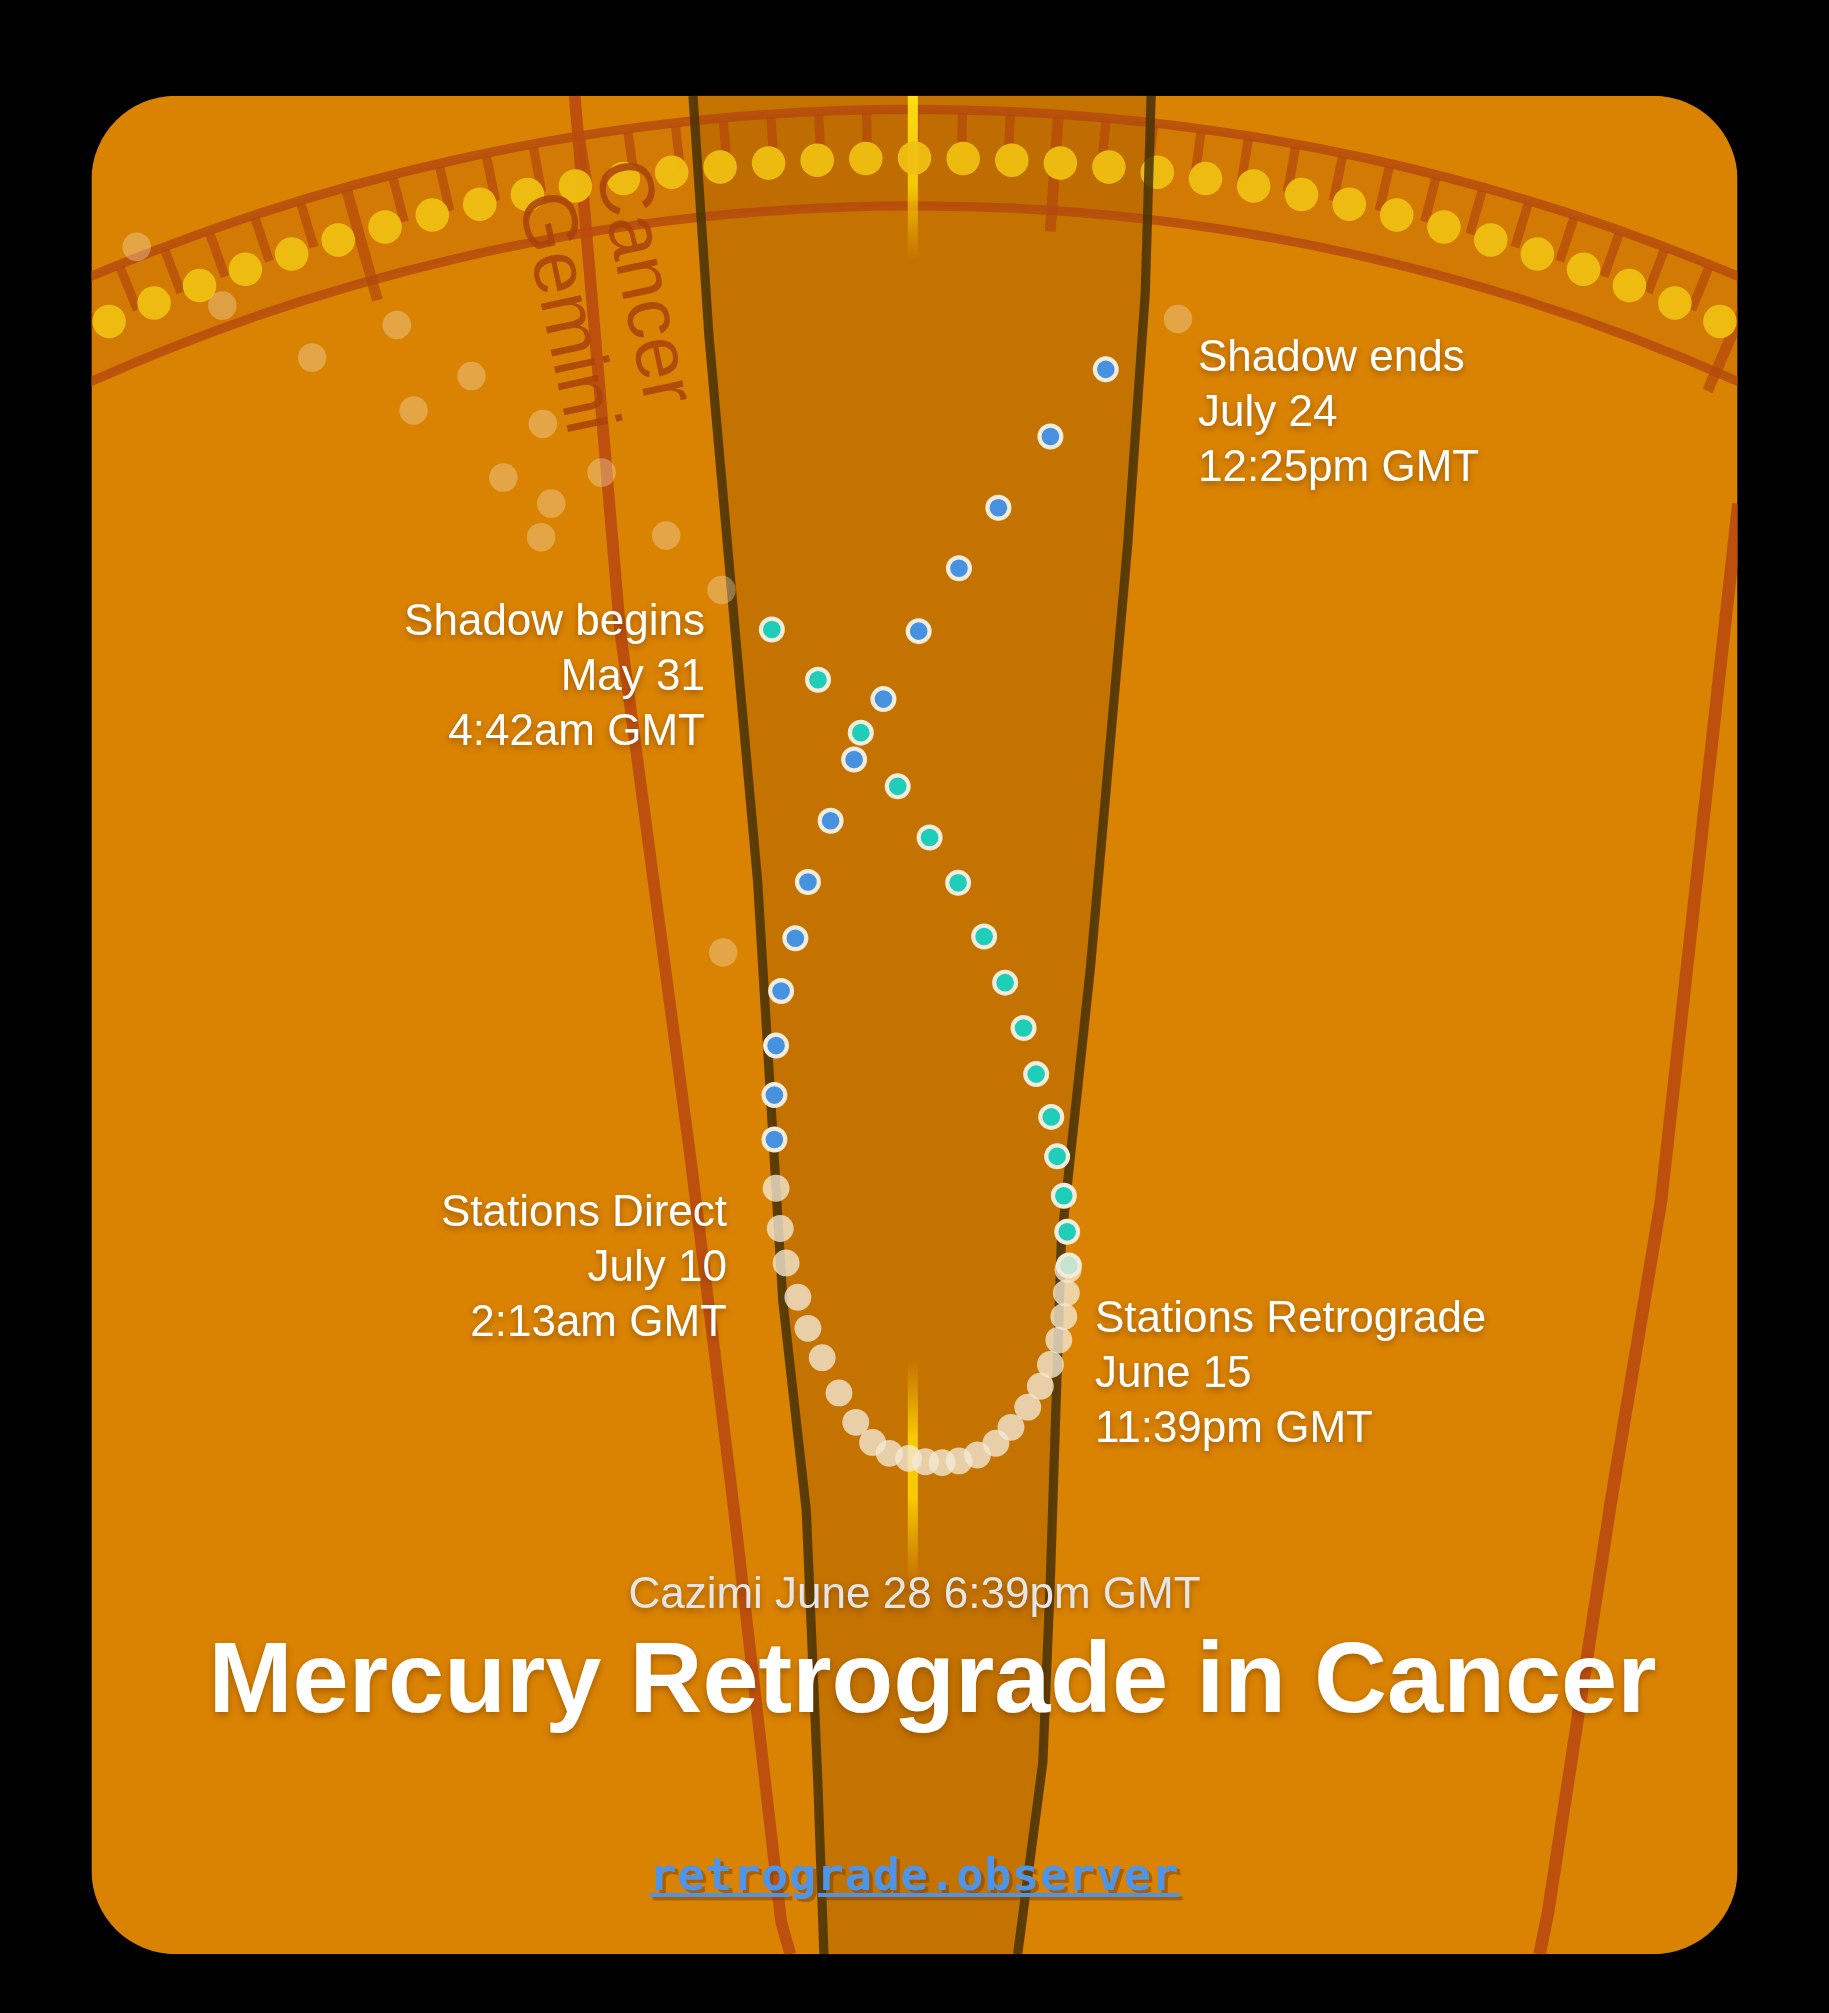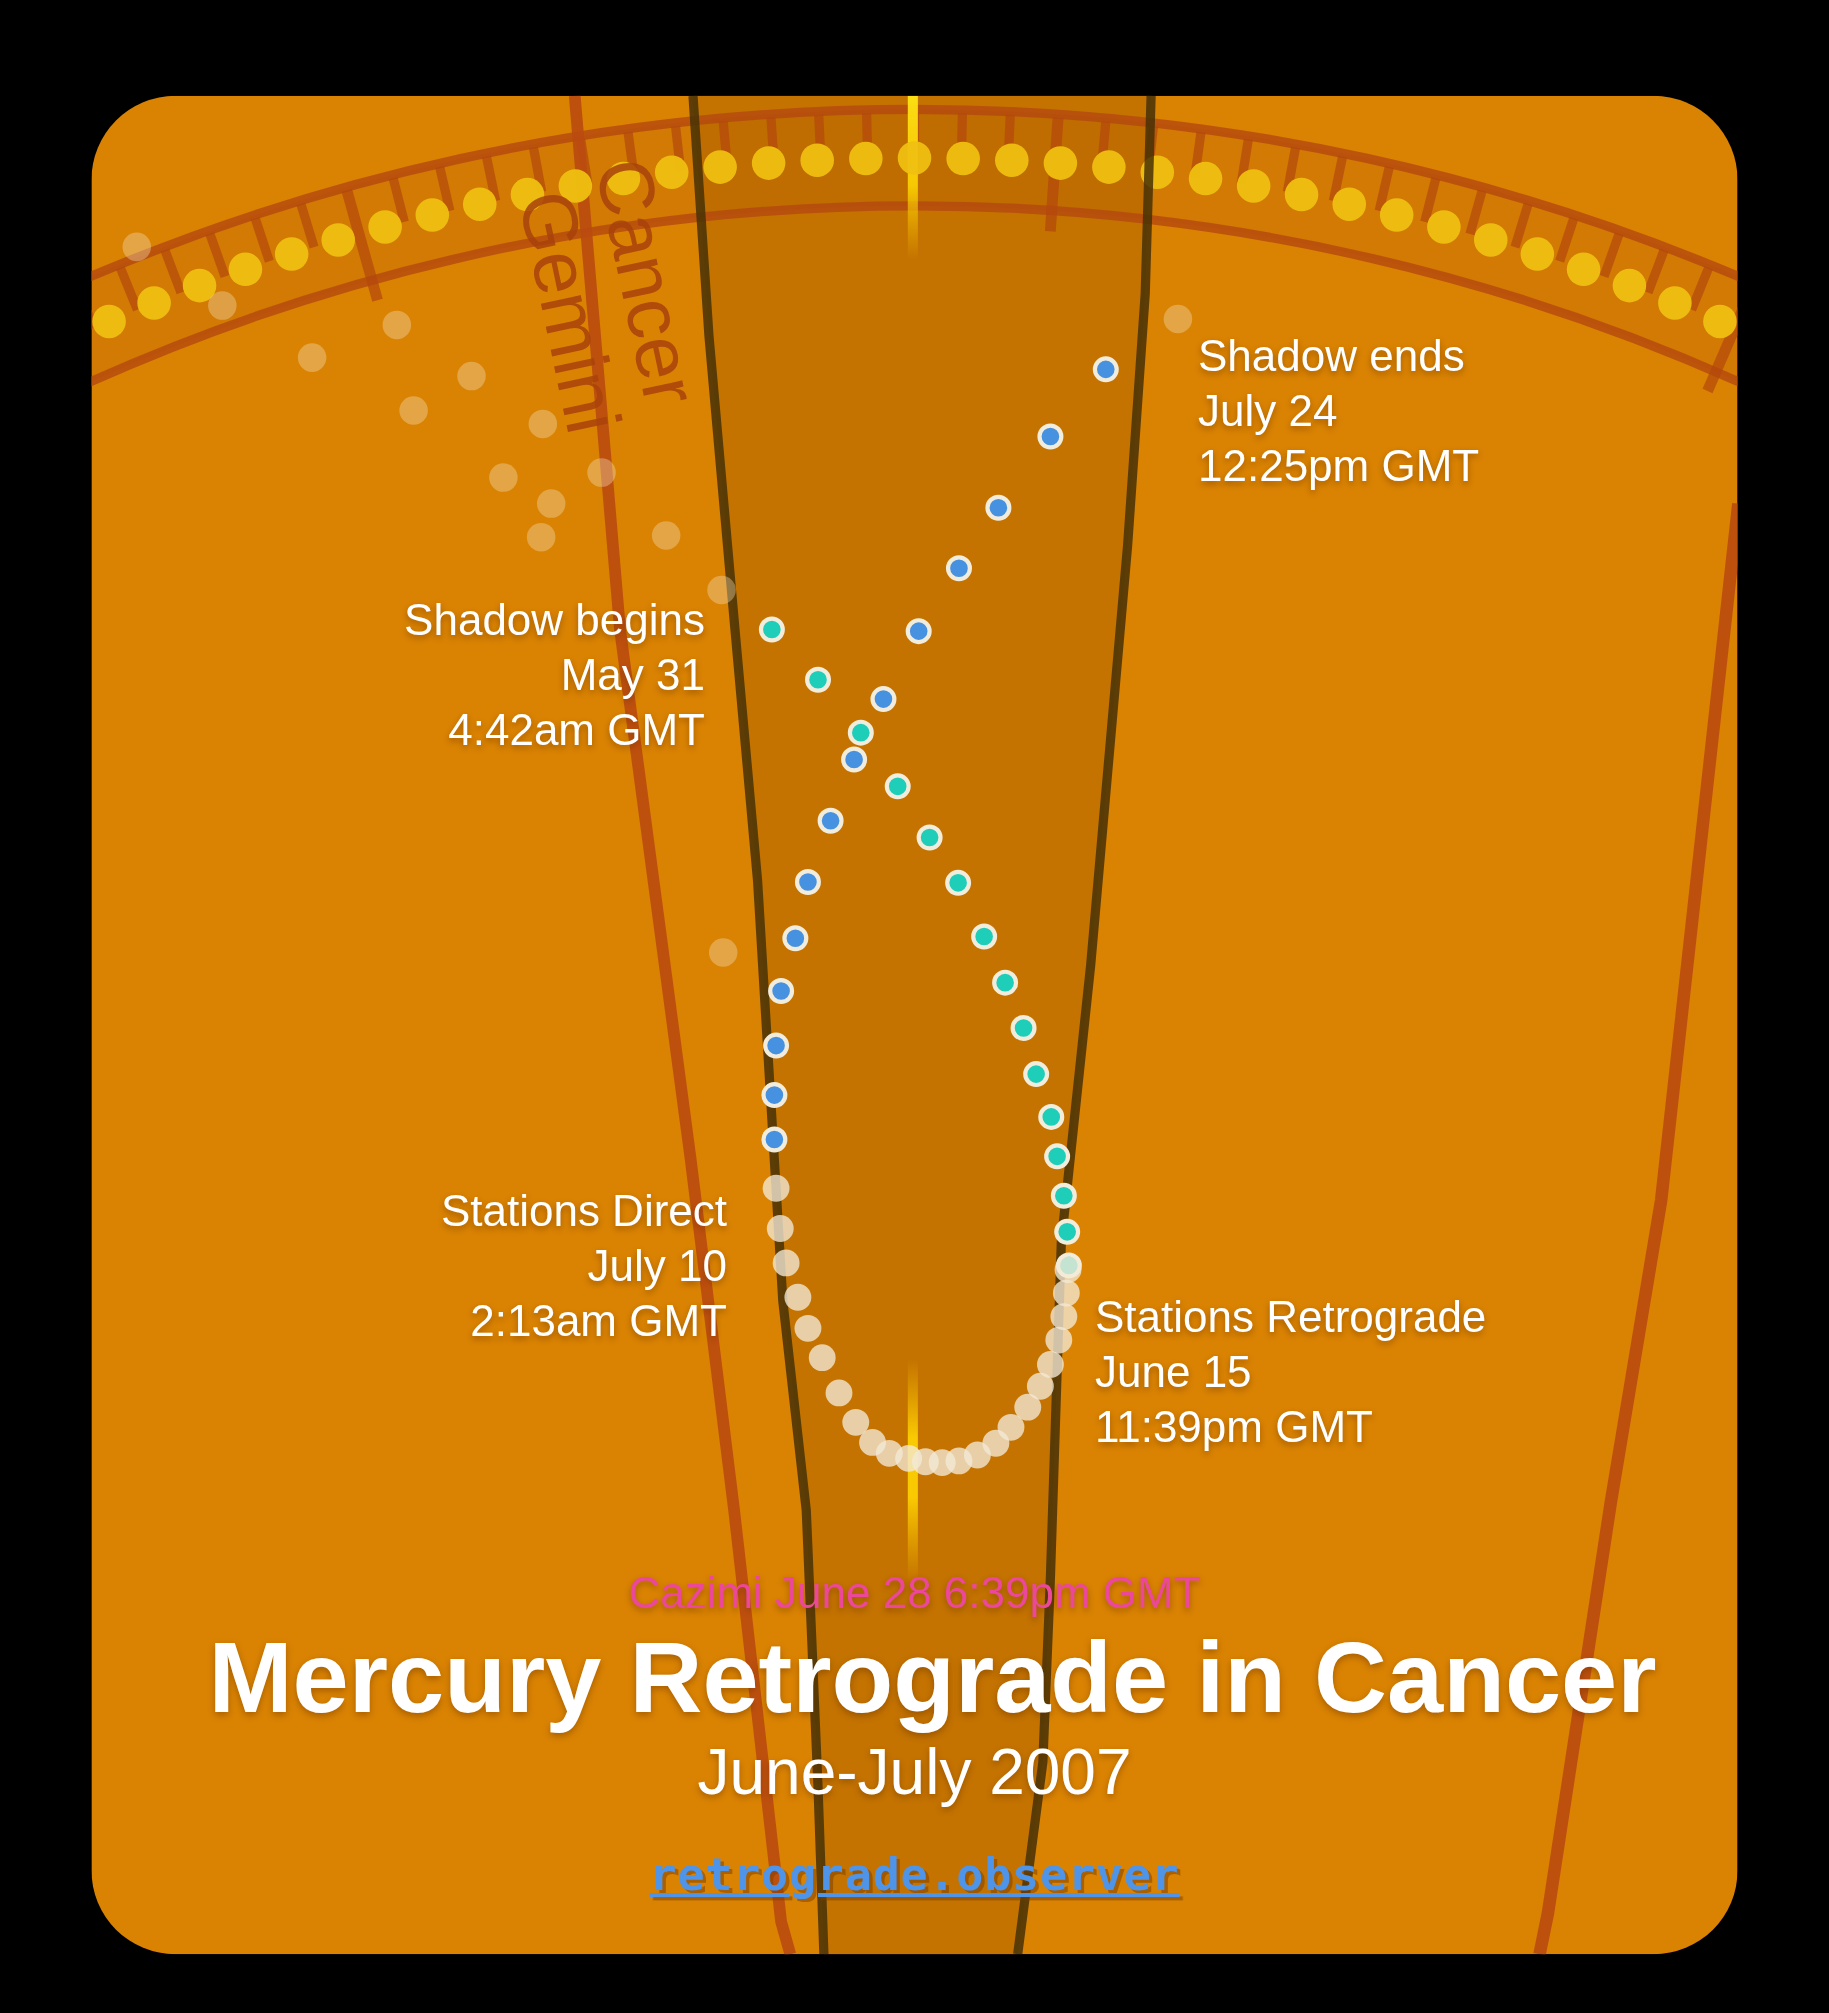--- a/index.html
+++ b/index.html
@@ -2,21 +2,21 @@
 <html style="font-size:13.4px"><head>
 <meta charset="utf-8">
 <style>
   html,body{margin:0;padding:0;background:#000;width:1829px;height:2014px;overflow:hidden;}
   #stage{position:relative;width:1829px;height:2014px;background:#000;
          font-family:"Liberation Sans","DejaVu Sans",sans-serif;}
   #chart{position:absolute;left:0;top:0;}
   .lbl{position:absolute;color:#fff;font-size:44px;line-height:55px;
        text-shadow:0 2.5px 5.9px rgba(90,40,0,.45);white-space:nowrap;}
   .lbl.right{text-align:right;}
-  .caption{position:absolute;left:0;right:0;text-align:center;color:#ec4899;
+  .caption{position:absolute;left:0;right:0;text-align:center;color:#e5e5e5;
            font-size:44px;line-height:52px;text-shadow:0 2.5px 5.9px rgba(90,40,0,.45);}
   .title{position:absolute;left:0;right:0;text-align:center;color:#fff;
          font-size:101px;line-height:112px;font-weight:700;text-shadow:0 3.4px 7.6px rgba(90,40,0,.4);}
   .subtitle{position:absolute;left:0;right:0;text-align:center;color:#fff;
             font-size:64px;line-height:70px;text-shadow:0 2.5px 5.9px rgba(90,40,0,.4);}
   .footer{position:absolute;left:0;right:0;text-align:center;color:#4E94E9;
           font-family:"DejaVu Sans Mono","Liberation Mono",monospace;
           font-size:45px;line-height:50px;font-weight:700;letter-spacing:0.8px;
           text-shadow:3.4px 3.4px 0 rgba(122,62,0,.5);text-decoration:underline;}
 </style>
@@ -240,17 +240,16 @@
   </div>
 
   <div class="lbl" style="left:1095px;top:1289px;">
     <div>Stations Retrograde</div>
     <div>June 15</div>
     <div>11:39pm GMT</div>
   </div>
 
   <div class="caption" style="top:1567px;">Cazimi June 28 6:39pm GMT</div>
   <div class="title" style="top:1621px;padding-left:36px;">Mercury Retrograde in Cancer</div>
-  <div class="subtitle" style="top:1737px;">June-July 2007</div>
   <div class="footer" style="top:1850px;">retrograde.observer</div>
 
 </div>
 
 
 </body></html>

